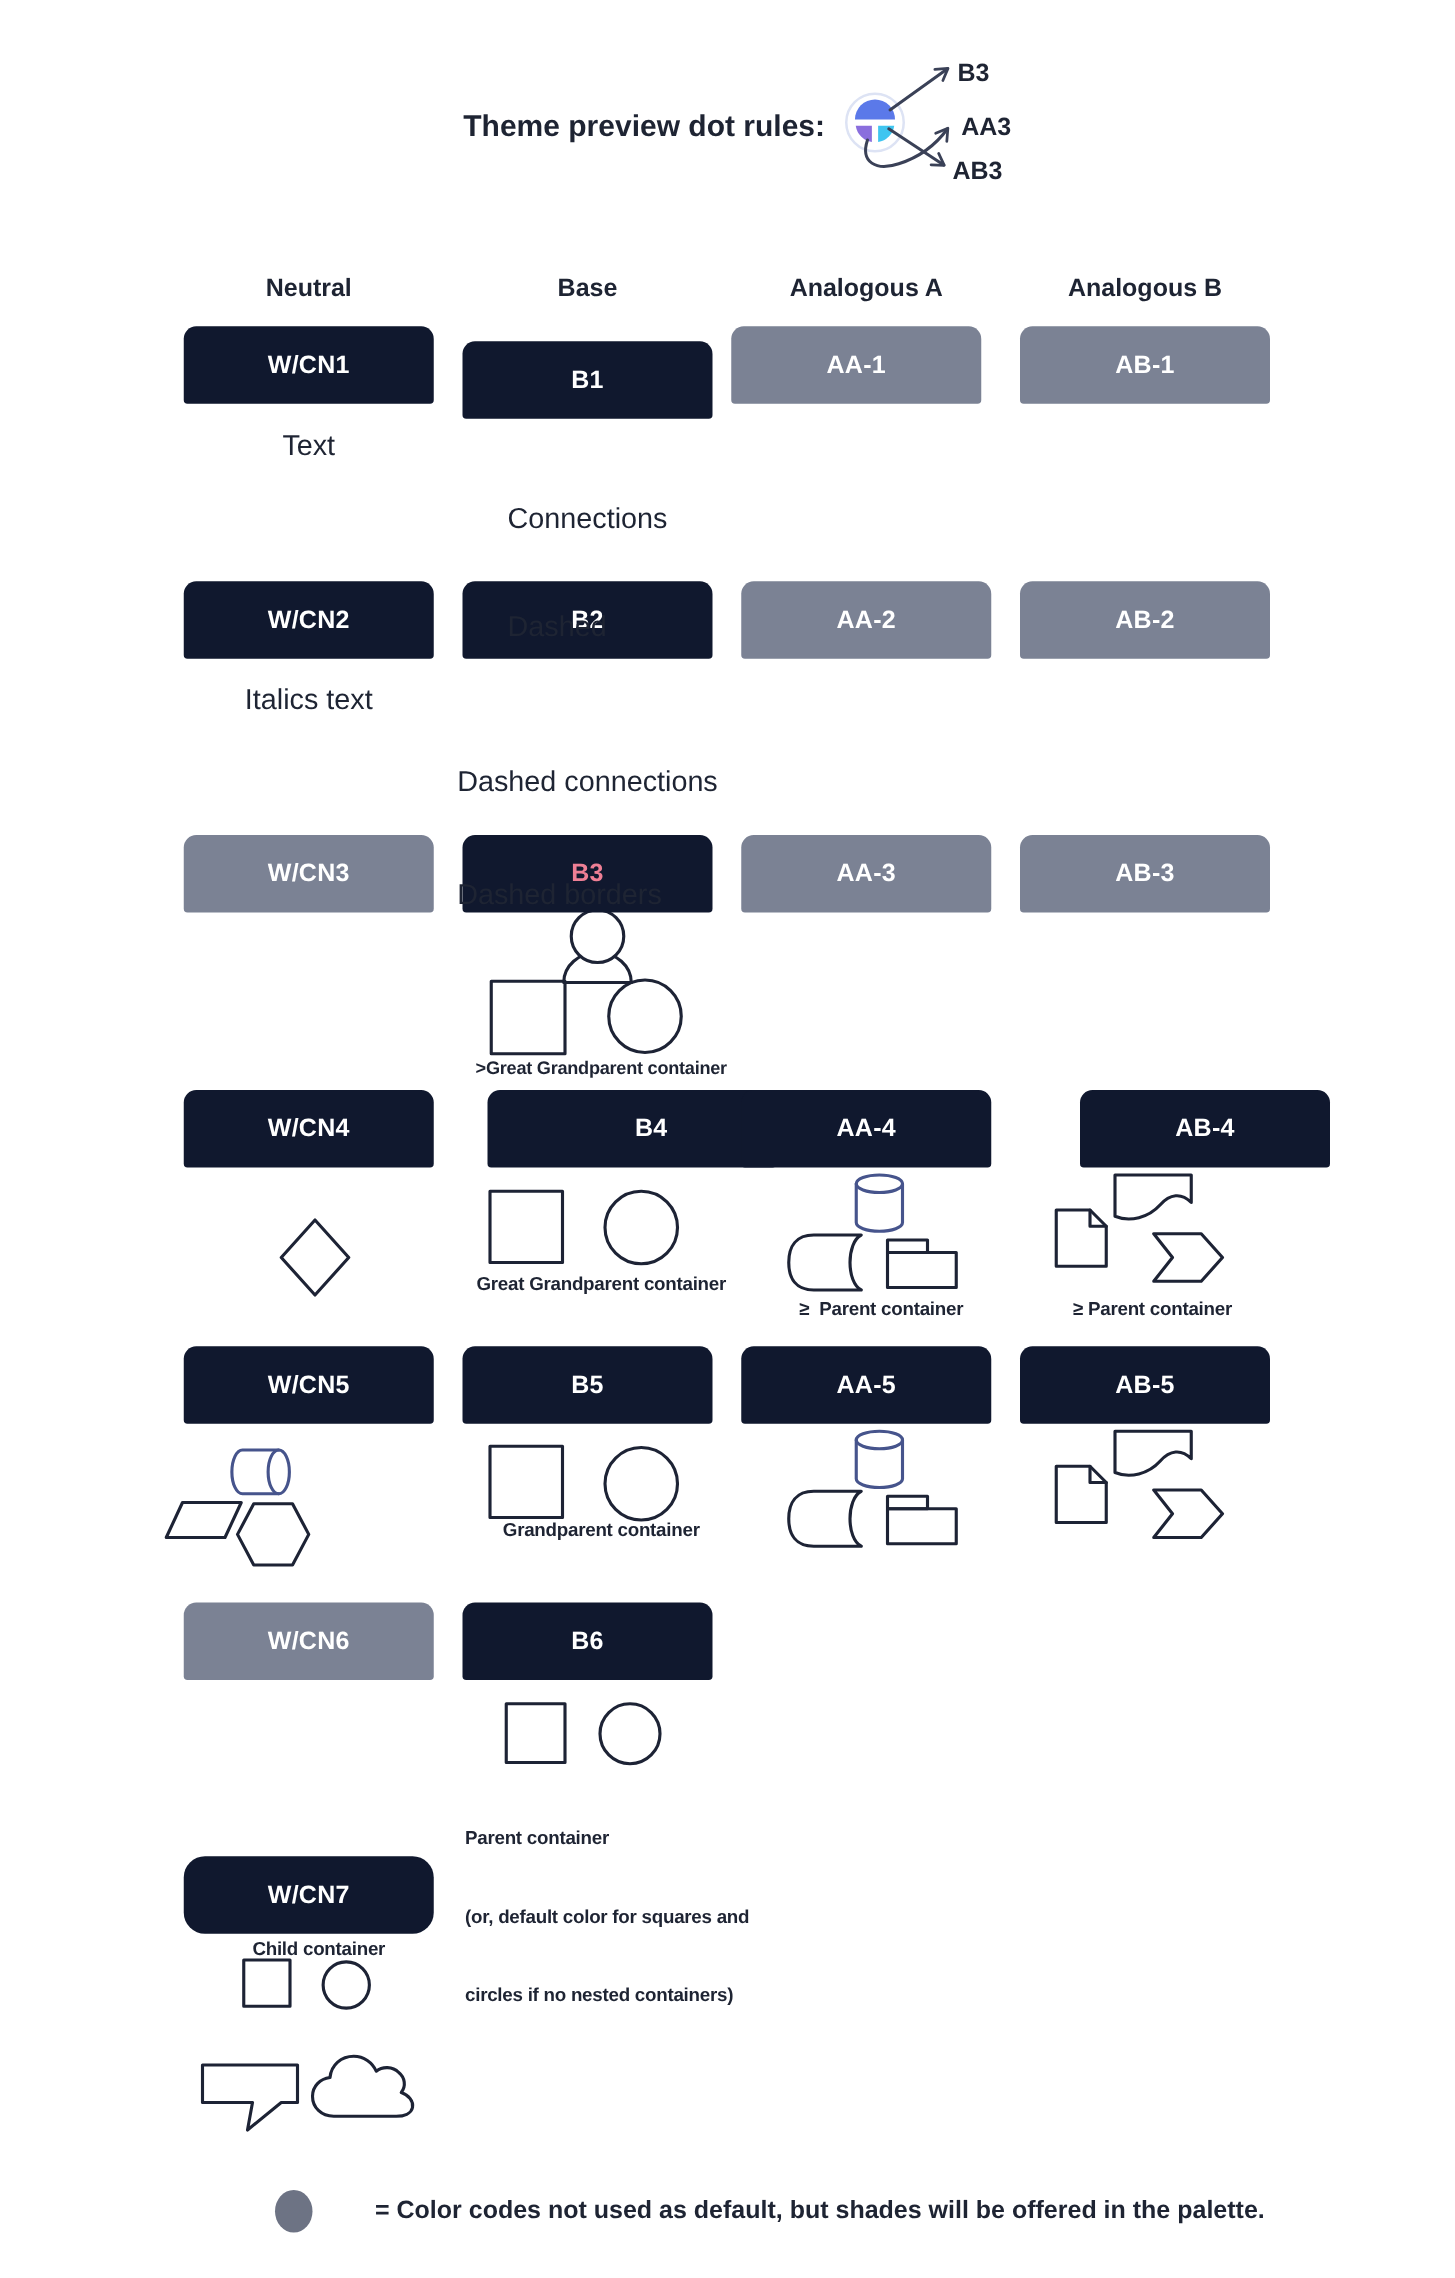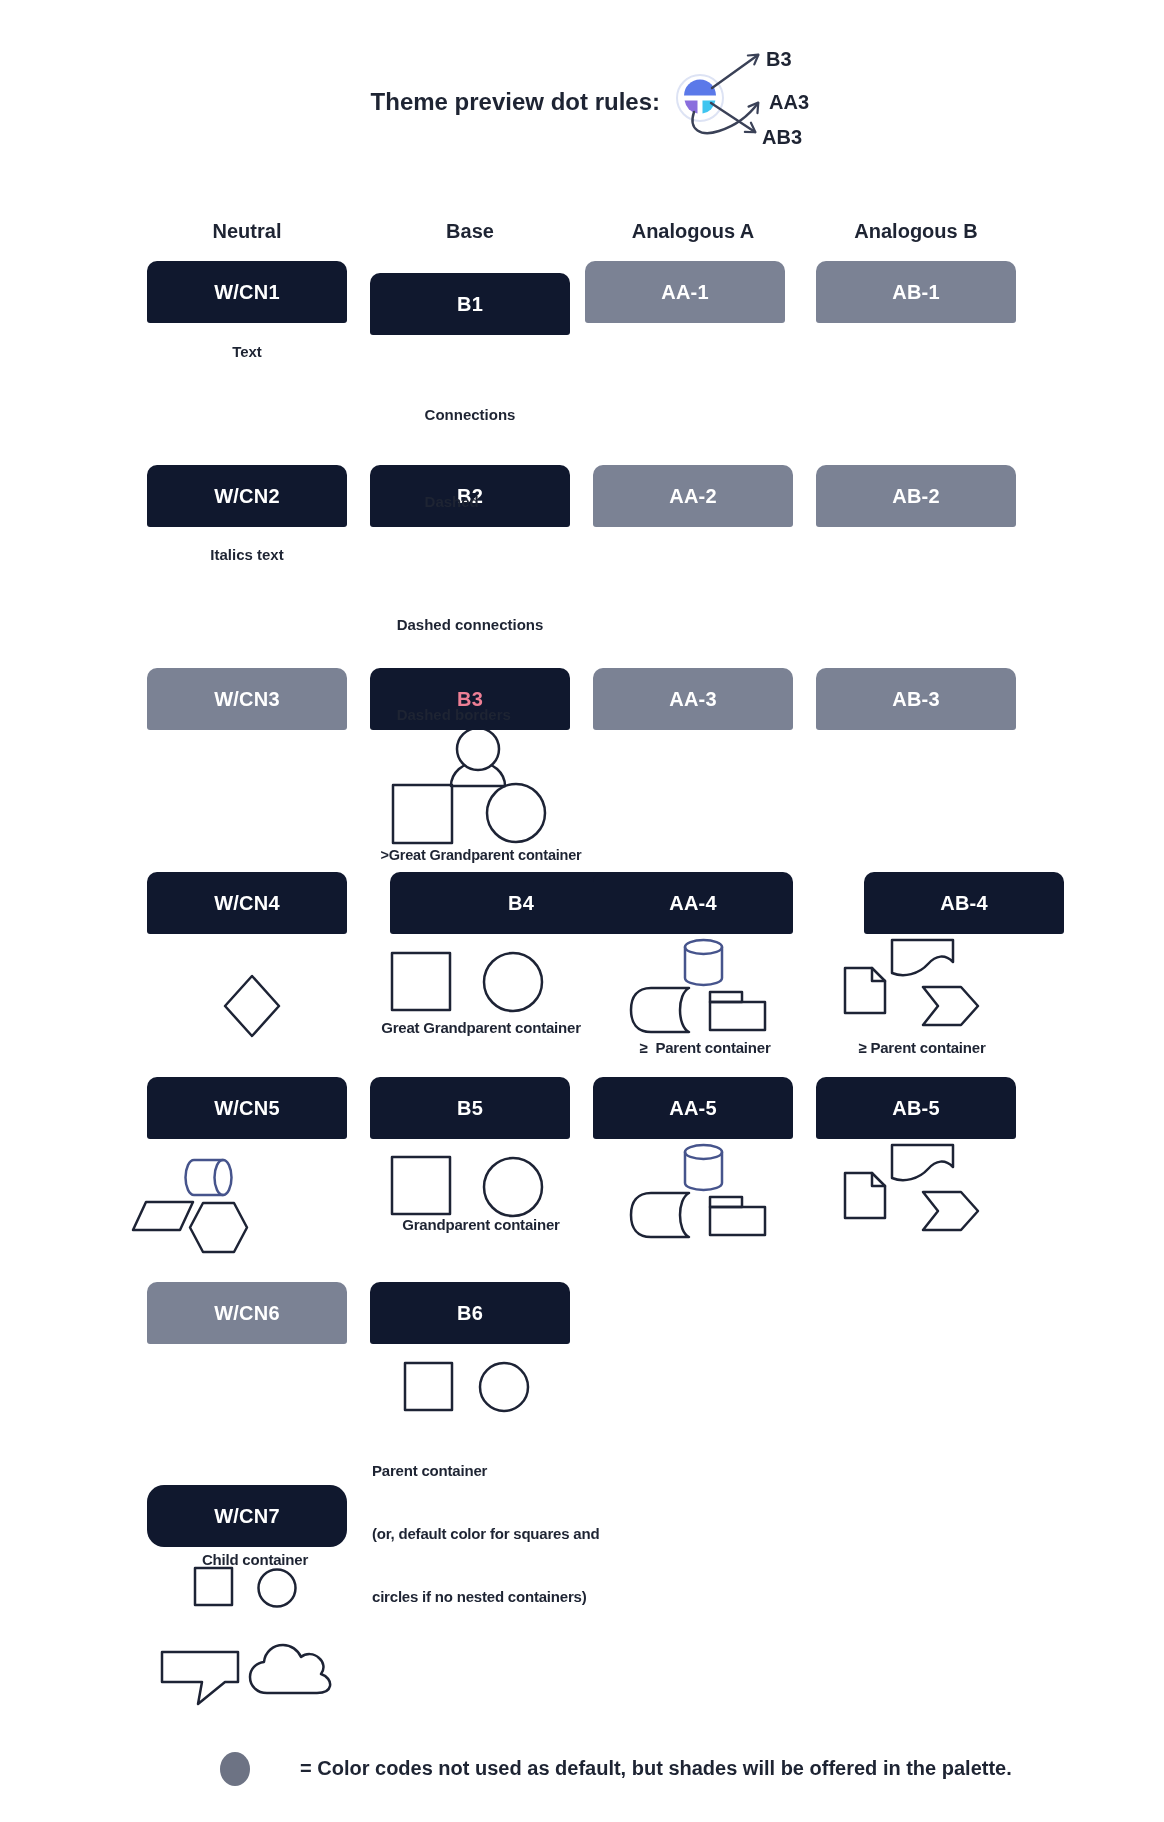--- a/index.html
+++ b/index.html
@@ -28,21 +28,21 @@
     border-radius:10px 10px 3px 3px;
     color:#ffffff;font-size:20px;font-weight:700;letter-spacing:.2px;
   }
   .cell.dark{background:var(--dark);}
   .cell.gray{background:var(--gray);}
   .cell.pink{color:var(--pink);}
   .txt{position:absolute;z-index:3;white-space:pre;}
   .hdr{width:200px;text-align:center;font-size:20px;font-weight:700;}
   .title{width:360px;text-align:right;font-size:24px;font-weight:600;}
   .dotlab{font-size:20px;font-weight:600;}
-  .note-lg{font-size:15px;font-weight:700;}
+  .note-lg{font-size:23px;font-weight:400;}
   .note-md{font-size:15px;font-weight:700;letter-spacing:-0.2px;}
   .note-sm{font-size:14.5px;font-weight:700;letter-spacing:-0.2px;}
   .center{text-align:center;}
   .block{display:flex;justify-content:center;}
   .block > div{text-align:left;}
   .lh29{line-height:29px;}
   .lh30{line-height:30px;}
   .lh21{line-height:21px;}
   .footer-text{font-size:20px;font-weight:700;margin-left:38px;}
   

